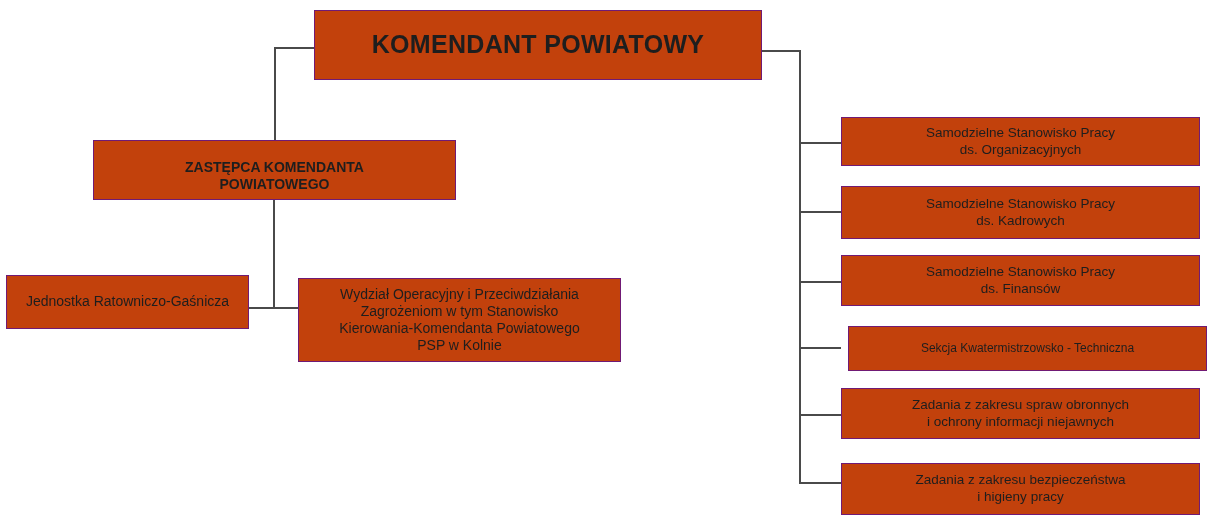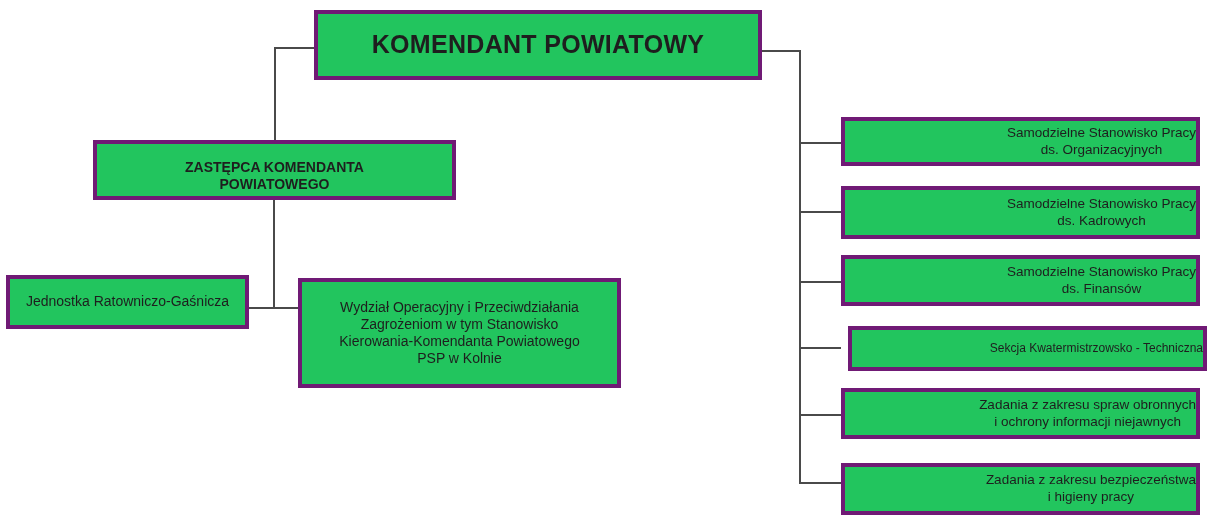--- a/index.html
+++ b/index.html
@@ -2,34 +2,34 @@
 <html><head>
   <meta charset="utf-8">
   <style>
     html, body { margin: 0; padding: 0; background: #ffffff; }
     body {
       width: 1207px; height: 522px; position: relative; overflow: hidden;
       font-family: "Liberation Sans", sans-serif; color: #1e1e1e;
     }
     .box {
       position: absolute; box-sizing: border-box;
-      border: 4px solid #701a75; background: #22c55e;
+      border: 1px solid #701a75; background: #c2410c;
       display: flex; align-items: center; justify-content: center;
       text-align: center; line-height: 1.25;
     }
     .box span { display: block; white-space: pre-line; }
     .line { position: absolute; background: #4a4a4a; }
     .h { height: 1.5px; }
     .v { width: 1.5px; }
 
     #top { left: 314px; top: 10px; width: 448px; height: 70px; font-size: 25px; font-weight: bold; letter-spacing: 0.3px; }
     #deputy { left: 93px; top: 140px; width: 363px; height: 60px; font-size: 14px; font-weight: bold; padding-top: 12px; }
     #unit-jrg { left: 6px; top: 275px; width: 243px; height: 54px; font-size: 14px; justify-content: center; }
-    #unit-wydzial { left: 298px; top: 278px; width: 323px; height: 110px; font-size: 14px; line-height: 1.22; }
-    .rbox { left: 841px; width: 359px; font-size: 13.5px; justify-content: flex-end; }
+    #unit-wydzial { left: 298px; top: 278px; width: 323px; height: 84px; font-size: 14px; line-height: 1.22; }
+    .rbox { left: 841px; width: 359px; font-size: 13.5px; }
   </style>
 </head>
 <body>
 
 <div class="line h" style="left:274px; top:47px; width:40px;"></div>
 <div class="line v" style="left:274px; top:47px; height:93px;"></div>
 
 <div class="line v" style="left:273px; top:200px; height:108px;"></div>
 <div class="line h" style="left:249px; top:307px; width:49px;"></div>
 

